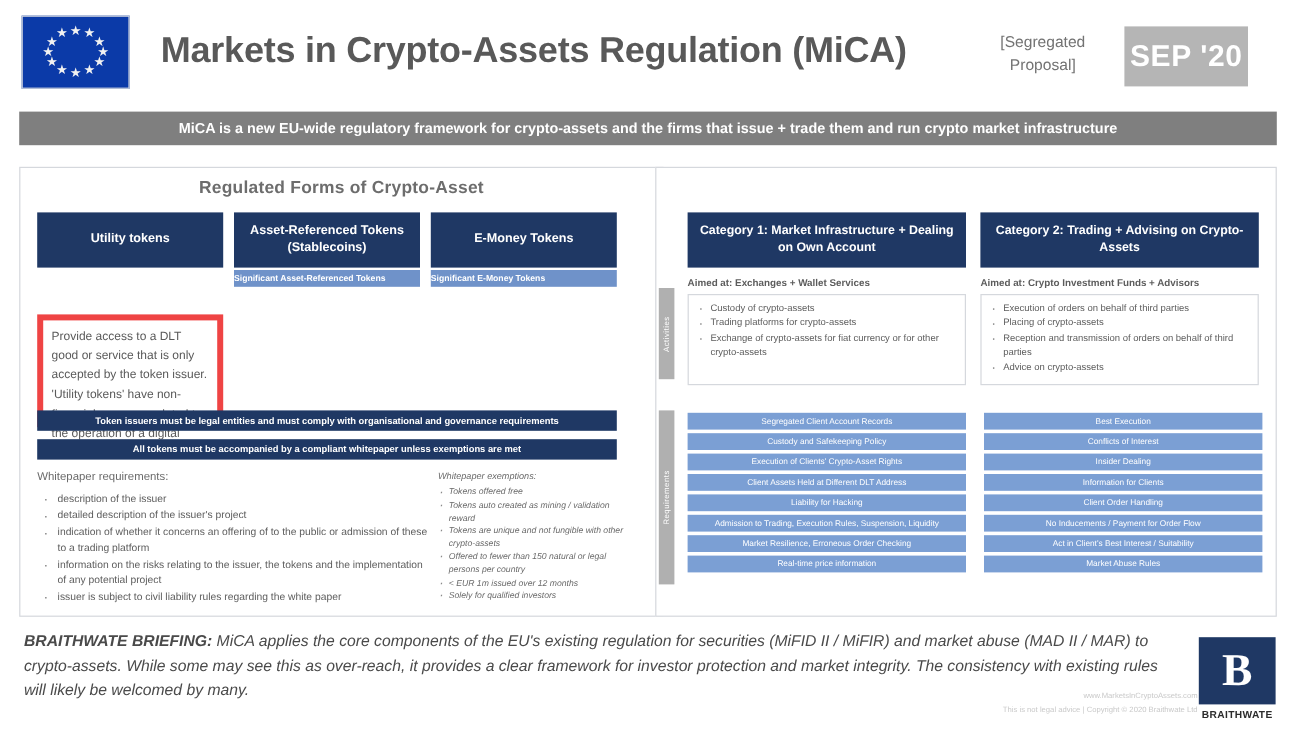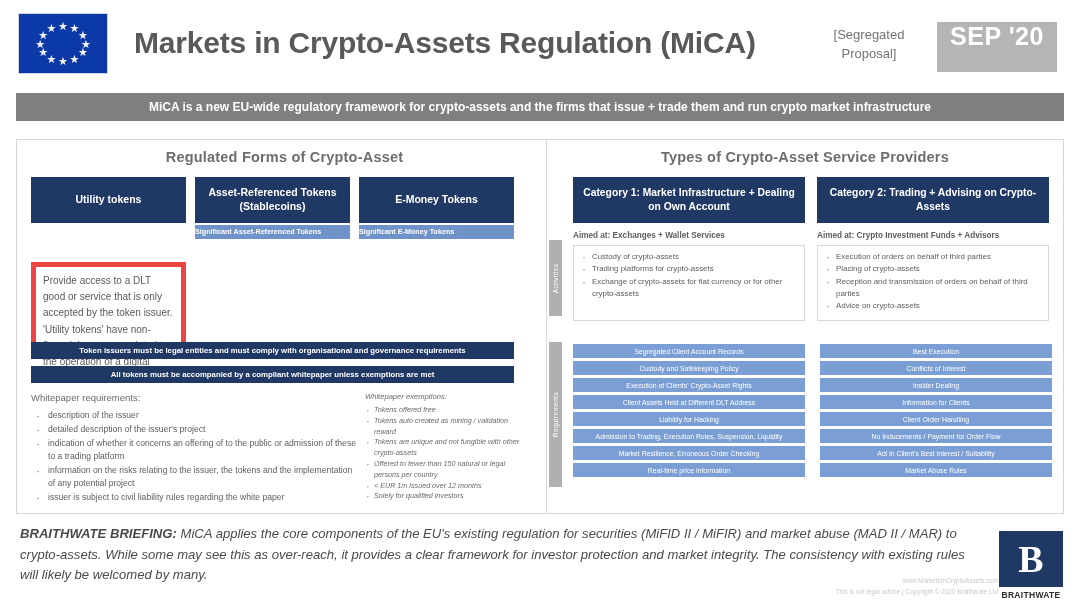--- a/index.html
+++ b/index.html
@@ -27,22 +27,22 @@
   .title {
     position:absolute; left:134px; top:26px;
     font-size:30px; font-weight:bold; color:#595959;
     letter-spacing:-0.2px; white-space:nowrap;
   }
   .commission {
     position:absolute; left:813px; top:26px; width:112px;
     font-size:13px; color:#737373; text-align:center; line-height:1.45;
   }
   .sep-badge {
-    position:absolute; left:937px; top:22px; width:120px; height:50px;
-    background:#b5b5b5; display:flex; align-items:flex-start; justify-content:center;
+    position:absolute; left:937px; top:22px; width:103px; height:50px;
+    background:#b5b5b5; display:flex; align-items:center; justify-content:center;
   }
   .sep-badge span{ font-size:25px; font-weight:bold; color:#ffffff; letter-spacing:0.5px; }
 
   
   .banner {
     position:absolute; left:16px; top:93px; width:1048px; height:28px;
     background:#7f7f7f; display:flex; align-items:center; justify-content:center;
   }
   .banner span{
     font-size:12px; font-weight:bold; color:#ffffff; white-space:nowrap;
@@ -264,21 +264,20 @@
             <li>Tokens are unique and not fungible with other crypto-assets</li>
             <li>Offered to fewer than 150 natural or legal persons per country</li>
             <li>&lt; EUR 1m issued over 12 months</li>
             <li>Solely for qualified investors</li>
           </ul>
       </div>
     </div>
   </div>
 
   <div class="panel panel-right">
-    <div class="panel-title">Types of Crypto-Asset Service Providers</div>
 
     <div class="vlabel act">
       <span>Activities</span>
     </div>
     <div class="vlabel req">
       <span>Requirements</span>
     </div>
 
     <div class="cat-row" id="cat-row">
         <div class="cat-col">

